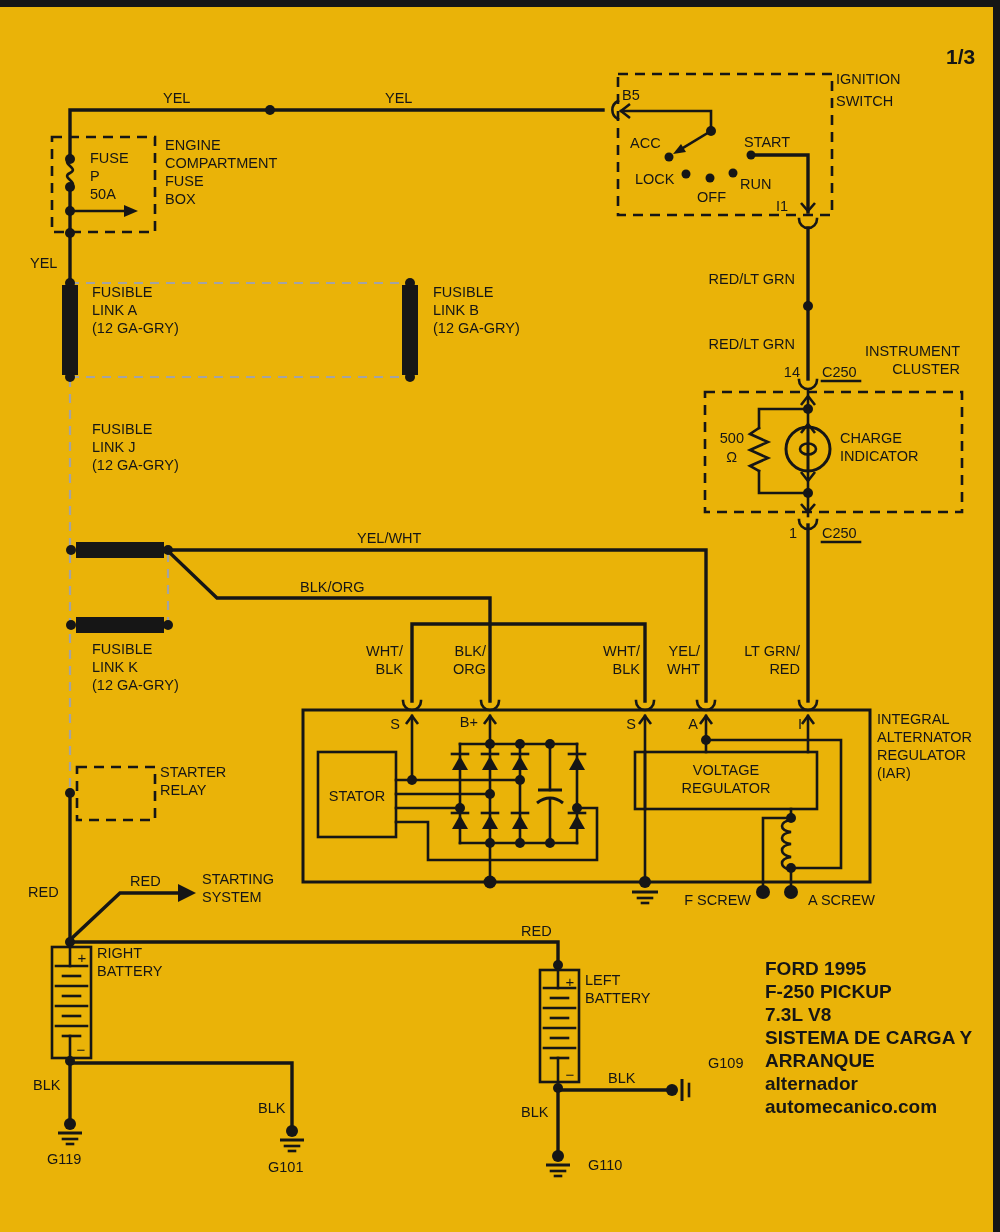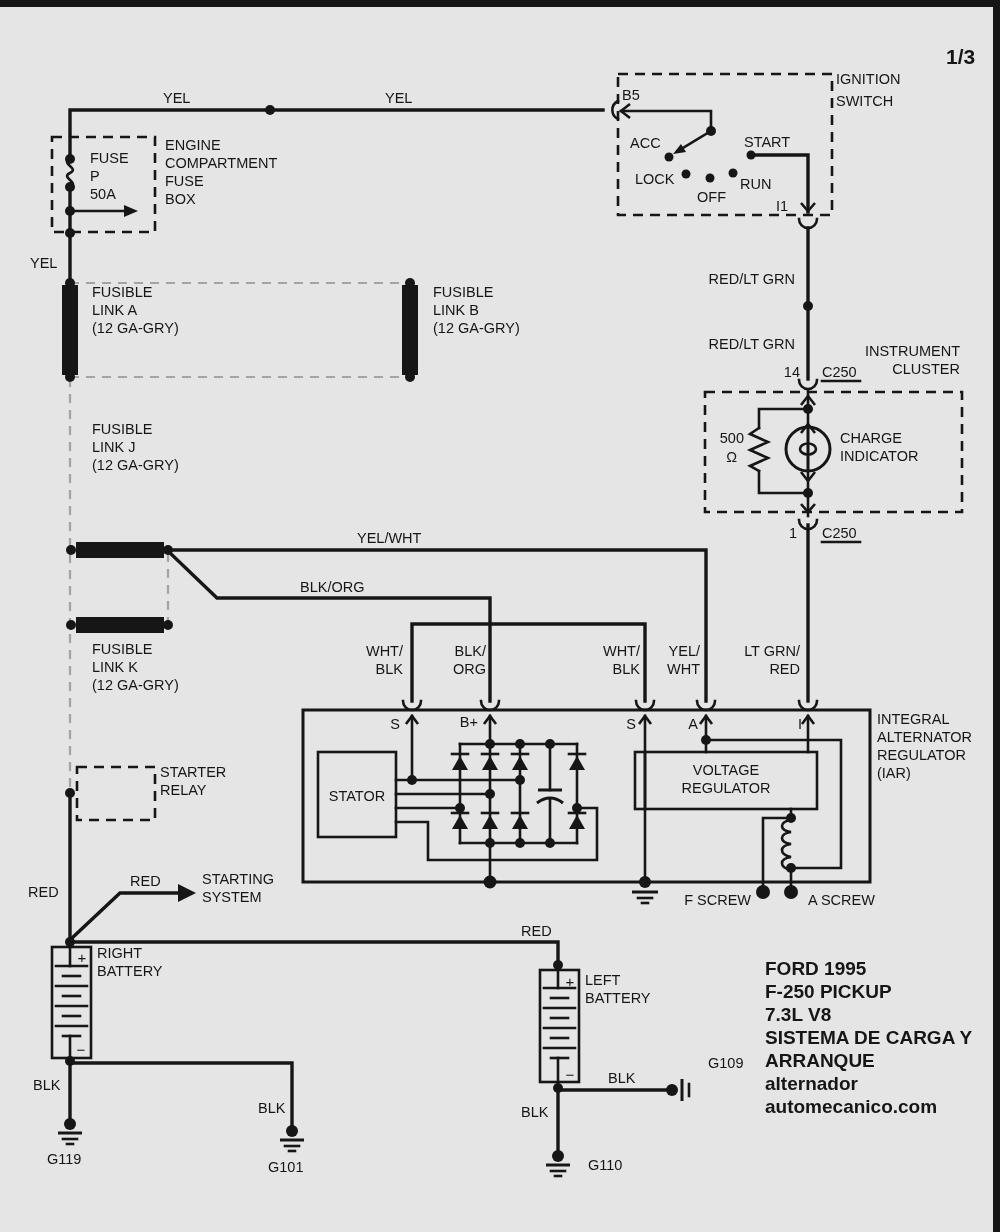--- a/index.html
+++ b/index.html
@@ -1,16 +1,16 @@
 <!DOCTYPE html>
 <html><head>
 <meta charset="utf-8">
 <style>
   html,body{margin:0;padding:0;background:#ffffff;}
-  #stage{position:relative;width:1000px;height:1232px;background:#e5e5e5;overflow:hidden;text-decoration:underline;}
+  #stage{position:relative;width:1000px;height:1232px;background:#eab308;overflow:hidden;text-decoration:underline;}
   svg{position:absolute;left:0;top:0;}
   .w   {stroke:#161616;stroke-width:3.4;fill:none;stroke-linecap:square;}
   .w2  {stroke:#161616;stroke-width:2.6;fill:none;stroke-linecap:square;}
   .box {stroke:#161616;stroke-width:3;fill:none;}
   .box2{stroke:#161616;stroke-width:2.6;fill:none;}
   .dash{stroke:#161616;stroke-width:2.6;fill:none;stroke-dasharray:10 7;}
   .gdash{stroke:#a3a3a3;stroke-width:2.2;fill:none;stroke-dasharray:9 7;}
   .dot {fill:#161616;stroke:none;}
   .blk {fill:#161616;stroke:none;}
   .chev{stroke:#161616;stroke-width:2.6;fill:none;stroke-linejoin:miter;}

